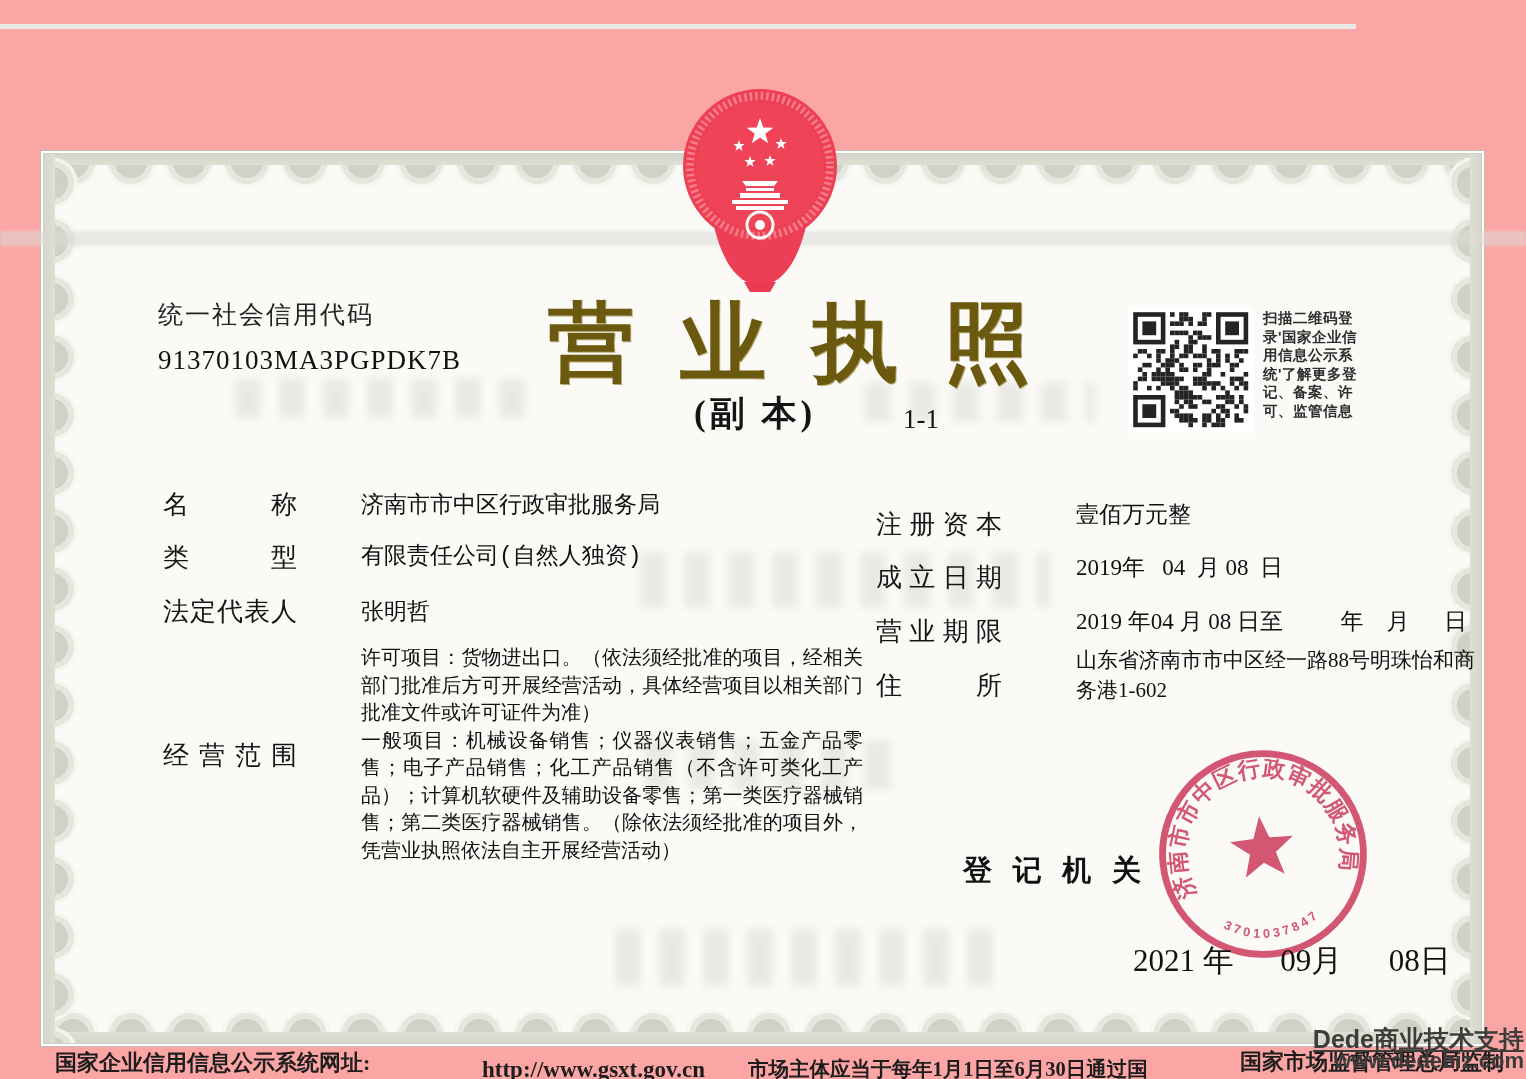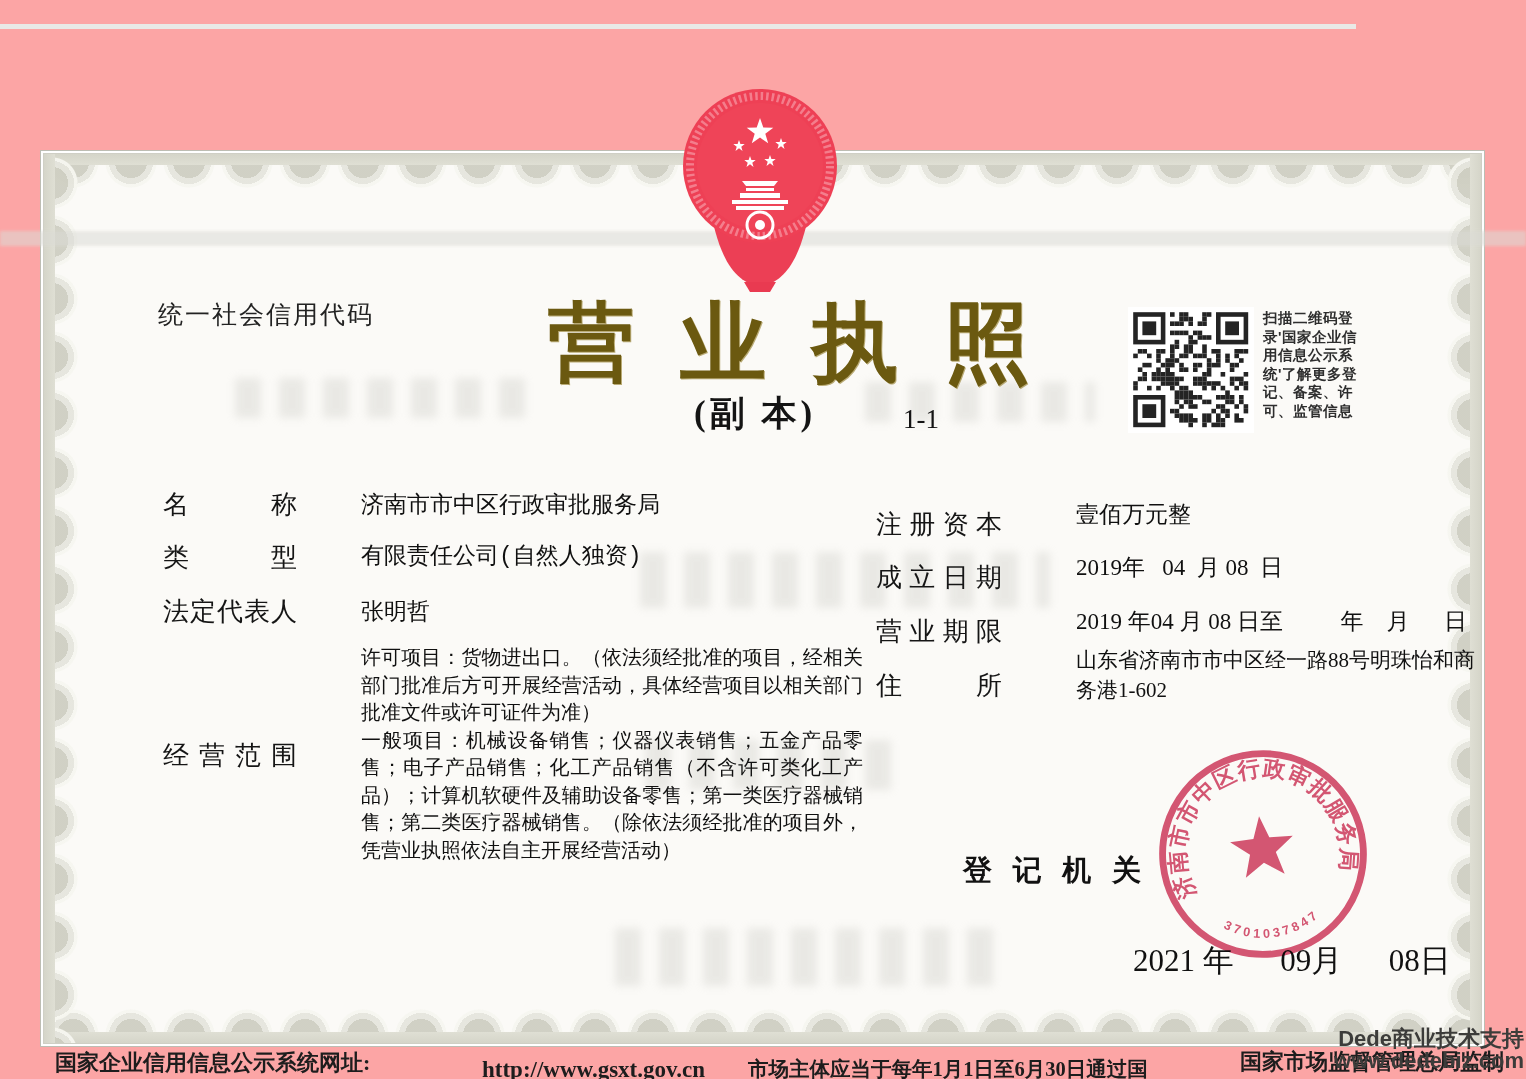--- a/index.html
+++ b/index.html
@@ -70,21 +70,21 @@
         opacity:.92;mix-blend-mode:multiply;transform:rotate(-6deg);}
 
   
   .f{position:absolute;z-index:4;color:#1d1d1d;}
   .f-left{left:55px;top:1048px;font-size:22px;font-weight:600;}
   .f-url{left:482px;top:1057px;font-size:23px;font-weight:700;}
   .f-mid{left:748px;top:1055px;font-size:20.5px;font-weight:700;}
   .f-right{left:1240px;top:1047px;font-size:22px;font-weight:600;}
   .wm{position:absolute;right:2px;top:1028px;z-index:6;text-align:right;
     font-family:"Liberation Sans","DejaVu Sans",sans-serif;color:#3c3c3a;line-height:22px;}
-  .wm-1{font-size:22px;font-weight:700;}
+  .wm-1{font-size:25px;font-weight:700;text-decoration:underline;}
   .wm-2{font-size:22px;font-weight:700;}
 </style>
 </head>
 <body>
 
 <div class="page">
 
   <div class="topline"></div>
 
   <div class="cert">
@@ -123,20 +123,21 @@
         <rect x="52" y="114" width="56" height="4"></rect>
         <rect x="56" y="120" width="48" height="4"></rect>
       </g>
       <circle cx="80" cy="139" r="13" fill="none" stroke="#ffffff" stroke-width="3"></circle>
       <circle cx="80" cy="139" r="5" fill="#ffffff"></circle>
     </svg>
   </div>
 
   <div class="codeblock">
     <div class="codelabel">统一社会信用代码</div>
+    <div class="codevalue">91370103MA3PGPDK7B</div>
   </div>
 
   <div class="title">营业执照</div>
   <div class="subtitle">(副 本)</div>
   <div class="copynum">1-1</div>
 
   <div class="qr"><svg width="126" height="126" viewBox="0 0 126 126" xmlns="http://www.w3.org/2000/svg">
         <rect width="126" height="126" fill="#ffffff"></rect>
         <rect x="42.0" y="5.2" width="4.6" height="4.6" fill="#242424"></rect>
         <rect x="51.2" y="5.2" width="4.6" height="4.6" fill="#242424"></rect>

